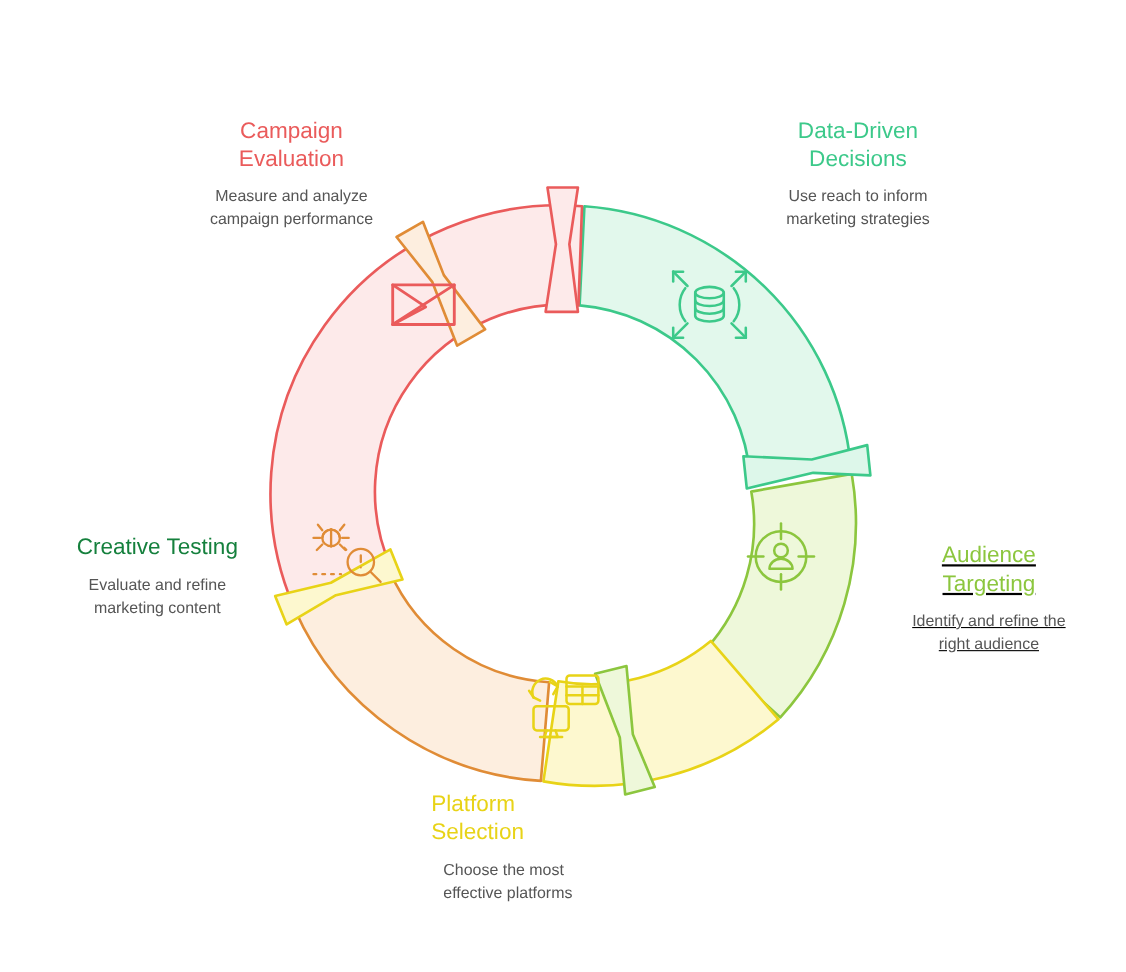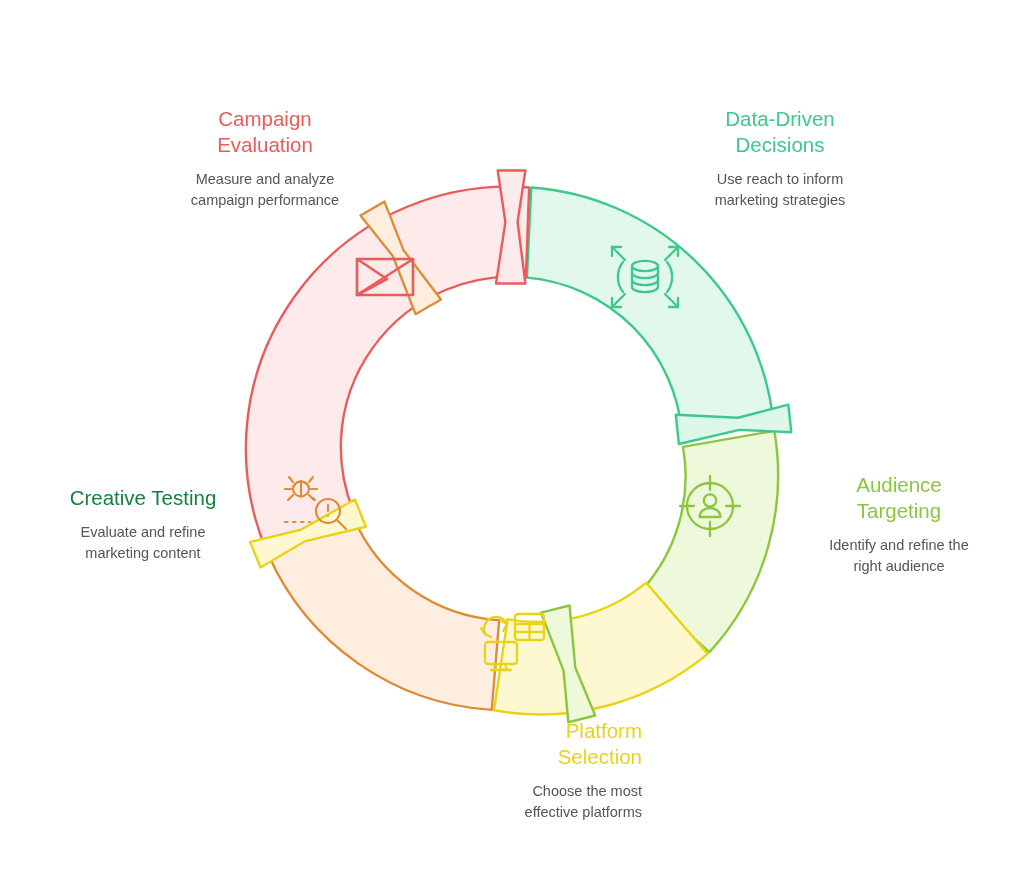--- a/index.html
+++ b/index.html
@@ -35,31 +35,31 @@
     font-size: 20.5px;
     line-height: 26px;
     font-weight: 400;
     margin: 0 0 11px 0;
     white-space: pre-line;
   }
   .label-desc {
     font-size: 14.5px;
     line-height: 21px;
     color: #555555;
-    margin: 0;
+    margin: 11px;
     white-space: pre-line;
   }
   .align-right { text-align: center; }
   .align-left  { text-align: center; }
-  .align-center{ text-align: right; width: 250px; }
+  .align-center{ text-align: left; width: 250px; }
 
   
   #label-campaign-evaluation { left: 150px; top: 106px; }
   #label-data-driven        { left: 665px; top: 106px; }
-  #label-audience-targeting { left: 784px; top: 472px; }
+  #label-audience-targeting { left: 784px; top: 492px; text-decoration: underline; }
   #label-platform-selection { left: 392px; top: 718px; }
   #label-creative-testing   { left: 28px;  top: 485px; }
 </style>
 </head>
 <body>
 
 <div id="diagram-root">
 
   <svg class="ring-svg" viewBox="0 0 1024 884">
 

